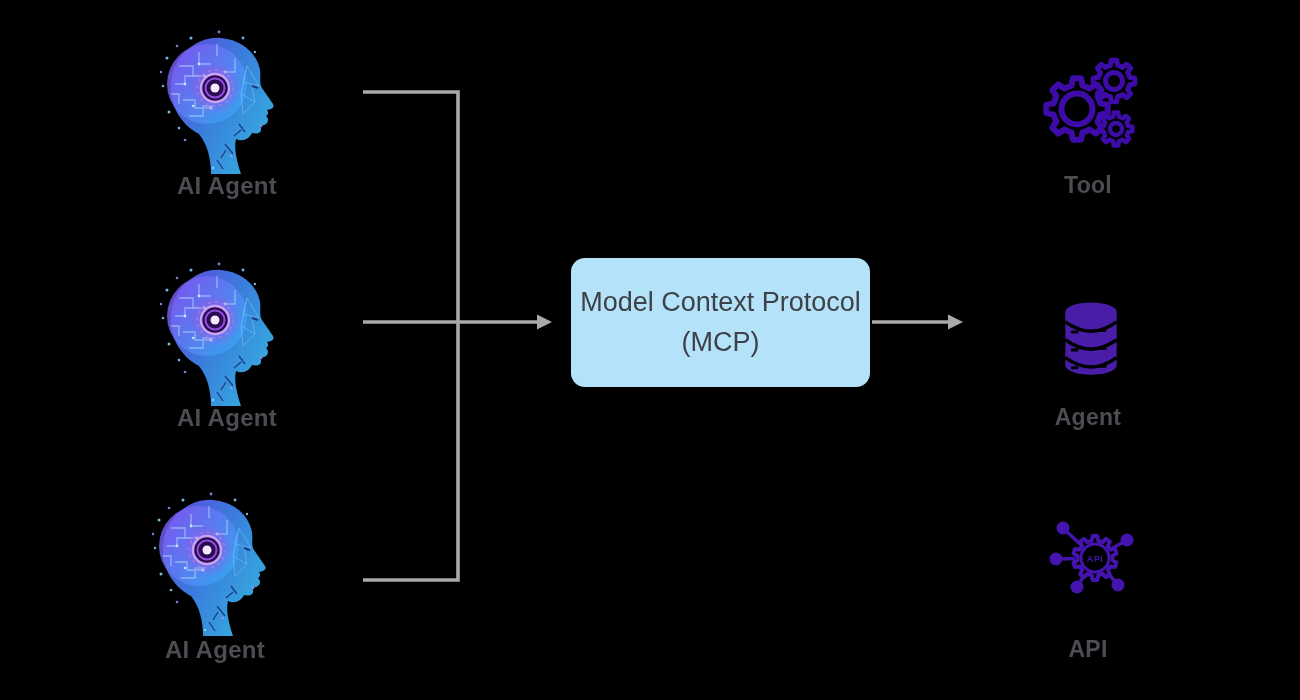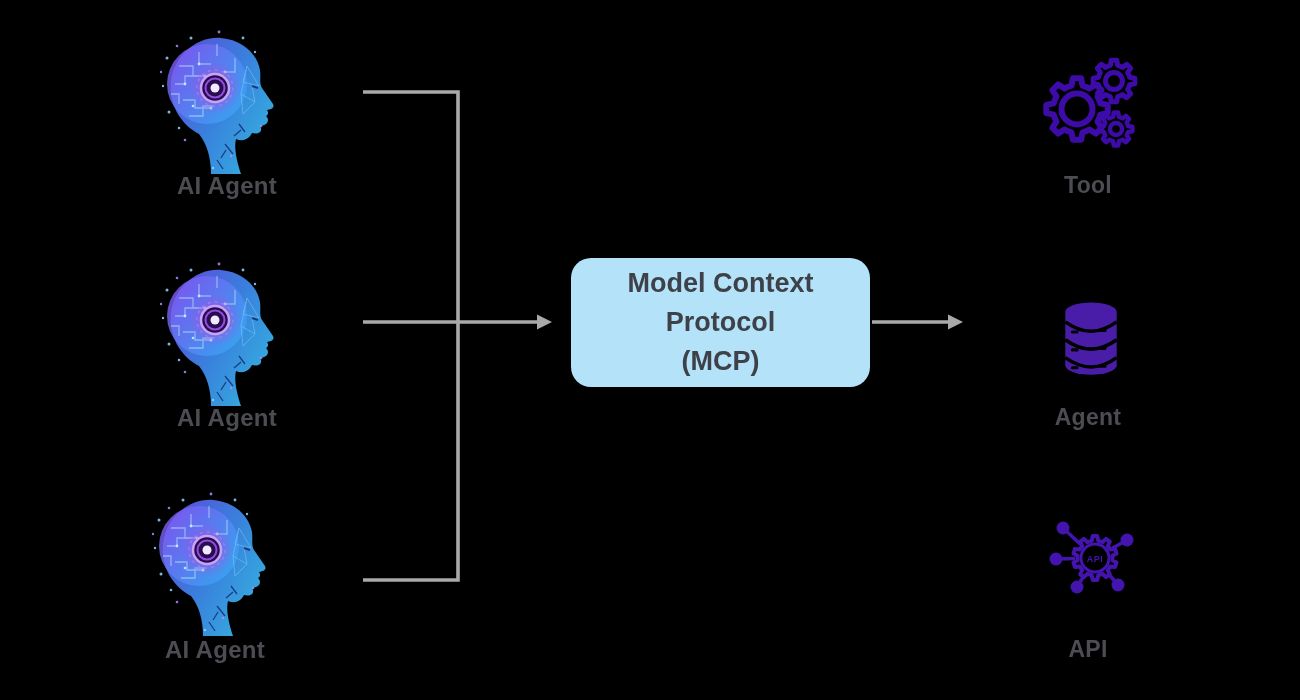--- a/index.html
+++ b/index.html
@@ -17,23 +17,23 @@
   .node-label{
     position:absolute;width:170px;text-align:center;
     font-weight:700;color:var(--label,#4c4d52);
     font-size:23px;letter-spacing:.3px;
   }
   .agent-label{font-size:24px;}
   .agent-icon{position:absolute;width:140px;height:150px;}
   
   .hub{
     position:absolute;left:571px;top:258px;width:299px;height:129px;
-    background:var(--hub-fill,#b3e2f9);border-radius:20px;
+    background:var(--hub-fill,#b3e2f9);border-radius:14px;
     display:flex;flex-direction:column;align-items:center;justify-content:center;
-    color:var(--hub-text,#3e4147);font-weight:700;font-size:27px;line-height:1.45;
+    color:var(--hub-text,#3e4147);font-weight:400;font-size:27px;line-height:1.45;
     text-align:center;
   }
   
   .gear{stroke:var(--accent-purple,#3d0ca8);fill:none;stroke-linejoin:round;}
   .api-stroke{stroke:var(--api-purple,#4414ae);fill:none;stroke-linejoin:round;}
   .api-fill{fill:var(--api-purple,#4414ae);}
   .db-fill{fill:var(--data-purple,#4a1da8);}
   .db-gap{stroke:#000;fill:none;}
 </style>
 </head>

